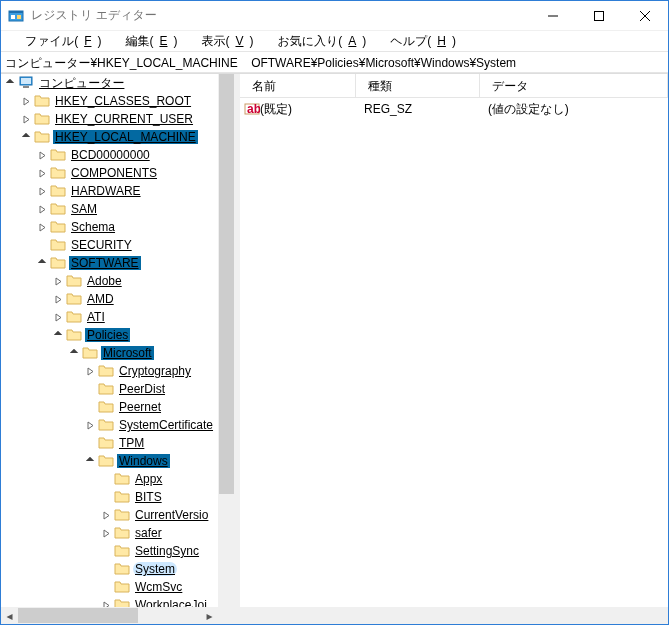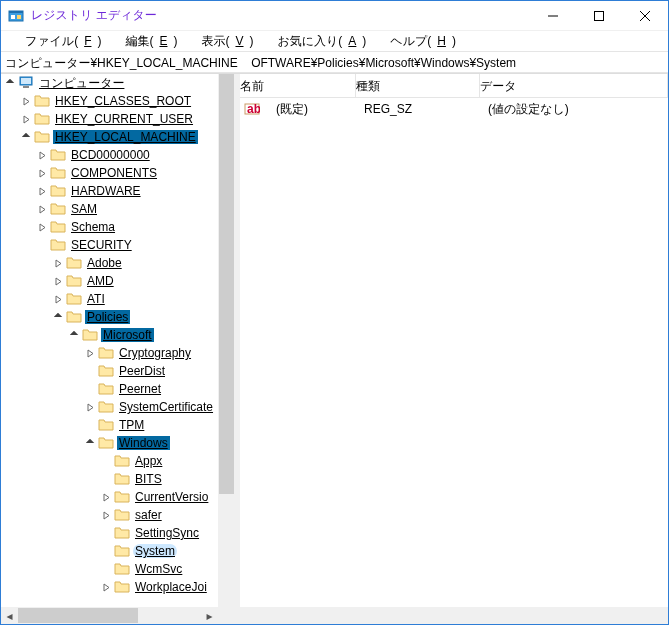--- a/index.html
+++ b/index.html
@@ -1,19 +1,19 @@
 <!DOCTYPE html>
 <html><head>
 <meta charset="utf-8">
 <style>
 * { box-sizing: border-box; margin: 0; padding: 0; font-family: "Meiryo UI", "Yu Gothic UI", sans-serif; font-size: 12px; }
 body { background: #fff; width: 669px; height: 625px; border: 1px solid #2e7dd6; display: flex; flex-direction: column; overflow: hidden; }
 .titlebar { height: 30px; display: flex; align-items: center; background: #fff; border-bottom: 1px solid #f0f0f0; }
 .titlebar .icon { width: 16px; height: 16px; margin: 0 7px; }
-.titlebar .title { flex: 1; font-size: 12px; color: #6d28d9; }
+.titlebar .title { flex: 1; font-size: 12px; color: #737373; }
 .win-controls { display: flex; }
 .win-controls div { width: 46px; height: 30px; display: flex; align-items: center; justify-content: center; color: #333; }
 .menubar { height: 20px; display: flex; align-items: center; padding: 0 12px; background: #fff; }
 .menubar span { padding: 2px 6px; color: #000; }
 .menubar span u { text-decoration: underline; }
 .addressbar { height: 22px; background: #fff; border-top: 1px solid #e5e5e5; border-bottom: 1px solid #e5e5e5; display: flex; align-items: flex-end; }
 .addressbar input { flex: 1; border: none; outline: none; padding: 2px 4px; font-size: 12px; background: #fff; }
 .content { flex: 1; display: flex; overflow: hidden; border-top: 1px solid #ddd; }
 .tree-pane { width: 234px; position: relative; overflow: hidden; background: #fff; }
 .tree-scroll { position: absolute; top:0; left:0; right:17px; bottom:17px; overflow: auto; }
@@ -21,25 +21,25 @@
 .vscroll { position:absolute; top:0; right:0; bottom:17px; width:17px; background:#f0f0f0; }
 .vscroll .thumb { position:absolute; left:1px; right:1px; top:0; height:420px; background:#cdcdcd; }
 .hscroll { position:absolute; left:0; right:17px; bottom:0; height:17px; background:#f0f0f0; display:flex; align-items:center; }
 .hscroll .arrow { width:17px; height:17px; display:flex; align-items:center; justify-content:center; color:#555; }
 .hscroll .track { flex:1; position:relative; height:17px; }
 .hscroll .thumb { position:absolute; top:1px; bottom:1px; left:0; width:120px; background:#cdcdcd; }
 .corner { position:absolute; right:0; bottom:0; width:17px; height:17px; background:#f0f0f0; }
 .splitter { width:5px; background:#f0f0f0; cursor:col-resize; }
 .list-pane { flex:1; position:relative; background:#fff; overflow:hidden; }
 .list-header { display:flex; height:24px; border-bottom:1px solid #e5e5e5; }
-.list-header div { padding:4px 0; border-right:1px solid #e5e5e5; color:#000; font-size:12px; }
+.list-header div { padding:4px 12px; border-right:1px solid #e5e5e5; color:#000; font-size:12px; }
 .col-name{ width:116px; } .col-type{ width:124px; } .col-data{ flex:1; }
 .list-body { padding:2px 0; }
 .list-row { display:flex; align-items:center; height:18px; }
-.list-row .c1 { width:116px; display:flex; align-items:center; padding-left:4px; gap:16px; }
+.list-row .c1 { width:116px; display:flex; align-items:center; padding-left:4px; gap:0; }
 .list-row .c2 { width:124px; padding-left:8px; }
 .list-row .c3 { flex:1; padding-left:8px; }
 .list-hscroll { position:absolute; left:0; right:0; bottom:0; height:17px; background:#f0f0f0; display:flex; }
 .tree ul { list-style:none;text-decoration:underline; }
 .tree li { white-space:nowrap; }
 .node { display:flex; align-items:center; height:18px; }
 .chev { width:14px; height:14px; display:flex; align-items:center; justify-content:center; color:#6a6a6a; }
 .chev.open { color:#404040; }
 .lbl { padding:0 2px; }
 .hl { background:#0369a1; }
@@ -230,20 +230,34 @@
               <span class="indent i2"></span>
               <span class="chev"></span>
               <svg class="folder-icon" viewBox="0 0 16 14">
                 <path d="M1 3 L1 12 L15 12 L15 4 L7 4 L6 2 L1 2 Z" fill="#ffe9a6" stroke="#d9b35a"></path>
               </svg>
               <span class="lbl">SECURITY</span>
             </div>
           </li>
           <li>
             <div class="node">
+              <span class="indent i2"></span>
+              <span class="chev open">
+                <svg width="9" height="9">
+                  <path d="M1 1 L7 1 L1 7 Z" transform="rotate(45 4 4)" fill="#404040"></path>
+                </svg>
+              </span>
+              <svg class="folder-icon" viewBox="0 0 16 14">
+                <path d="M1 3 L1 12 L15 12 L15 4 L7 4 L6 2 L1 2 Z" fill="#ffe9a6" stroke="#d9b35a"></path>
+              </svg>
+              <span class="lbl hl">SOFTWARE</span>
+            </div>
+          </li>
+          <li>
+            <div class="node">
               <span class="indent i3"></span>
               <span class="chev">
                 <svg width="9" height="9">
                   <path d="M2 1 L7 4.5 L2 8 Z" fill="none" stroke="#6a6a6a"></path>
                 </svg>
               </span>
               <svg class="folder-icon" viewBox="0 0 16 14">
                 <path d="M1 3 L1 12 L15 12 L15 4 L7 4 L6 2 L1 2 Z" fill="#ffe9a6" stroke="#d9b35a"></path>
               </svg>
               <span class="lbl">Adobe</span>

